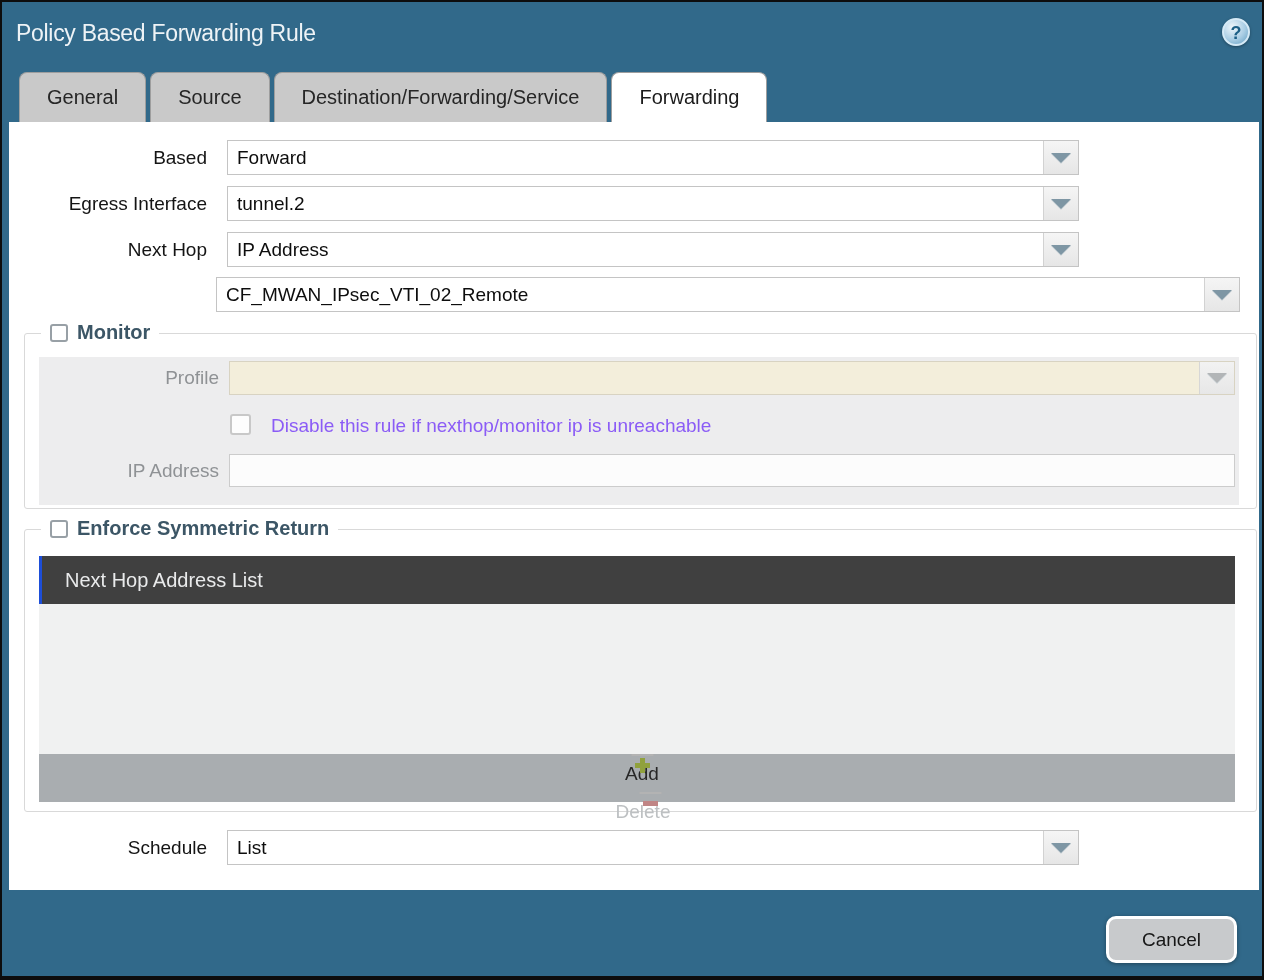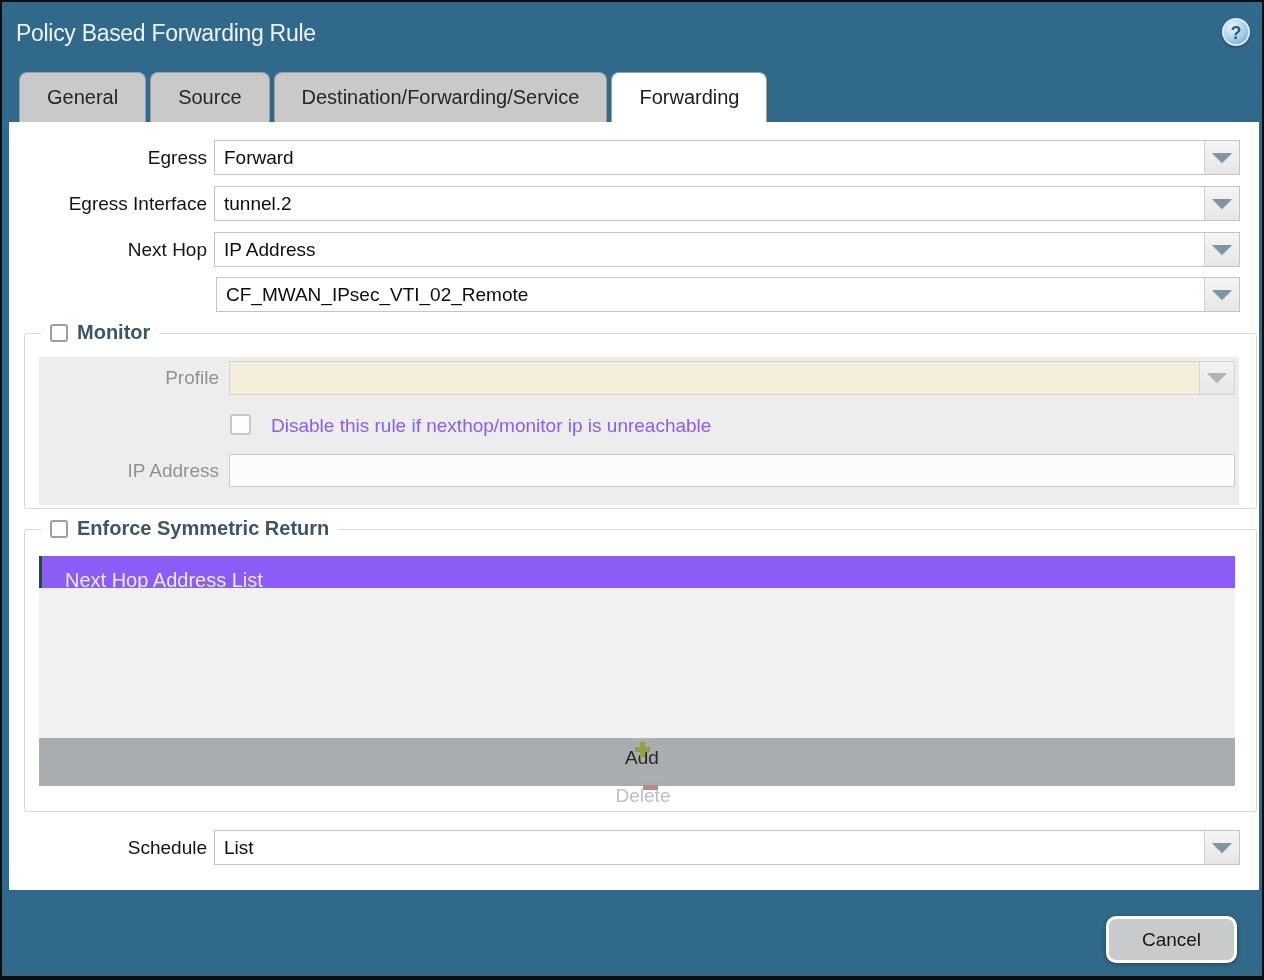--- a/index.html
+++ b/index.html
@@ -11,21 +11,21 @@
         background:radial-gradient(circle at 35% 30%, #eef6fb, #a9cde4 55%, #5f9cc0);
         border:2px solid #d6eaf6;box-shadow:0 1px 3px rgba(0,0,0,.35);
         color:#1c5f86;font-weight:bold;font-size:18px;text-align:center;line-height:26px;box-sizing:border-box;cursor:pointer;}
   .tabs{position:absolute;left:8px;top:70px;height:50px;display:flex;gap:4px;margin-left:9px;}
   .tab{box-sizing:border-box;height:50px;background:#c9c9c9;border:1px solid #9e9e9e;border-bottom:none;
        border-radius:8px 8px 0 0;font-size:20px;color:#262626;display:flex;align-items:center;
        justify-content:center;padding:0 27px;cursor:pointer;white-space:nowrap;}
   .tab.active{background:#ffffff;color:#1c1c1c;}
   .panel{position:absolute;left:7px;top:120px;width:1250px;height:768px;background:#ffffff;}
   .flabel{position:absolute;left:0;width:198px;text-align:right;font-size:19px;color:#141414;line-height:35px;}
-  .dd{position:absolute;left:205px;width:1026px;height:35px;box-sizing:border-box;border:1px solid #c4c4c4;
+  .dd{position:absolute;left:218px;width:852px;height:35px;box-sizing:border-box;border:1px solid #c4c4c4;
       background:#fff;display:flex;}
   .dd .val{flex:1;font-size:19px;line-height:33px;padding-left:9px;color:#0d0d0d;white-space:nowrap;overflow:hidden;}
   .dd .dbtn{width:34px;border-left:1px solid #d2d2d2;background:linear-gradient(#f5f5f5,#e6e6e6);
       display:flex;align-items:center;justify-content:center;cursor:pointer;}
   .tri{width:0;height:0;border-left:10px solid transparent;border-right:10px solid transparent;
        border-top:10px solid #7e96a4;filter:drop-shadow(0 1px 0 #cfd6da);}
   .tri.dis{border-top-color:#b2b5b7;}
   .fset{position:absolute;left:15px;border:1px solid #d9d9d9;border-radius:3px;box-sizing:border-box;}
   .legend{position:absolute;top:-13px;left:16px;background:#fff;padding:0 9px;display:flex;
           align-items:center;gap:9px;font-size:20px;font-weight:bold;color:#3c5666;}
@@ -35,22 +35,22 @@
   .pfield{position:absolute;left:190px;top:4px;width:1006px;height:34px;box-sizing:border-box;
           border:1px solid #d8d3c2;display:flex;background:#f3eedb;}
   .pfield .pval{flex:1;font-size:19px;line-height:32px;padding-left:8px;color:#6b6b6b;}
   .pfield .dbtn{width:34px;border-left:1px solid #d6d6d6;background:linear-gradient(#f2f2f2,#e7e7e7);
           display:flex;align-items:center;justify-content:center;}
   .cb.dis{border-color:#c8c8c8;background:#fdfdfd;}
   .dislabel{position:absolute;left:232px;top:56px;font-size:19px;color:#8b5cf6;line-height:26px;}
   .ipfield{position:absolute;left:190px;top:97px;width:1006px;height:33px;box-sizing:border-box;
            border:1px solid #cccccc;background:#fcfcfc;font-size:19px;line-height:31px;padding-left:8px;color:#333;}
   .tbl{position:absolute;left:14px;top:26px;width:1196px;}
-  .th{height:32px;background:#8b5cf6;color:#e9eaeb;font-size:20px;line-height:48px;padding-left:23px;
-      border-left:3px solid #14532d;box-sizing:border-box;}
+  .th{height:48px;background:#404040;color:#e9eaeb;font-size:20px;line-height:48px;padding-left:23px;
+      border-left:3px solid #1d4ed8;box-sizing:border-box;}
   .tb{height:150px;background:#f0f1f1;}
   .tf{height:48px;background:#a9adb0;display:flex;align-items:center;padding-left:10px;gap:7px;flex-direction:column;}
   .iconbtn{width:23px;height:23px;border-radius:5px;border:1px solid #b3b3b3;
            background:linear-gradient(#fbfbfb,#d9d9d9);position:relative;box-sizing:border-box;cursor:pointer;}
   .plus::before{content:"";position:absolute;left:3px;top:8px;width:15px;height:5px;background:#90a13d;}
   .plus::after{content:"";position:absolute;left:8px;top:3px;width:5px;height:15px;background:#90a13d;}
   .minus::before{content:"";position:absolute;left:3px;top:8px;width:15px;height:5px;background:#c08585;}
   .addlbl{font-size:19px;color:#272727;cursor:pointer;}
   .dellbl{font-size:19px;color:#bdc0c2;margin-left:2px;}
   .okbtn,.cancelbtn{position:absolute;top:914px;width:131px;height:47px;border:3px solid #ffffff;
@@ -69,21 +69,21 @@
 
   <div class="tabs">
     <div class="tab">General</div>
     <div class="tab">Source</div>
     <div class="tab">Destination/Forwarding/Service</div>
     <div class="tab active">Forwarding</div>
   </div>
 
   <div class="panel">
 
-    <div class="flabel" style="top:18px;">Egress</div>
+    <div class="flabel" style="top:18px;">Based</div>
     <div class="dd" style="top:18px;">
       <div class="val">Forward</div>
       <div class="dbtn">
         <div class="tri"></div>
       </div>
     </div>
 
     <div class="flabel" style="top:64px;">Egress Interface</div>
     <div class="dd" style="top:64px;">
       <div class="val">tunnel.2</div>

